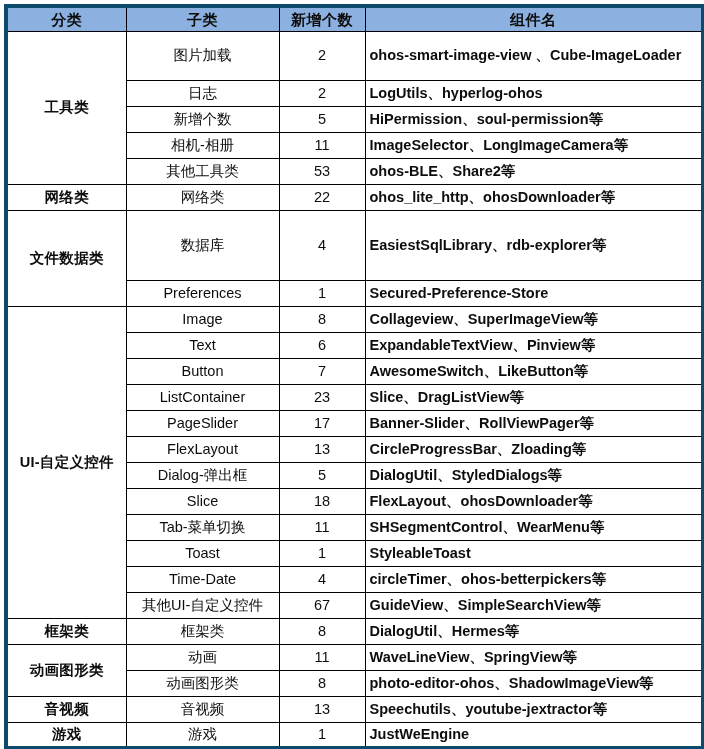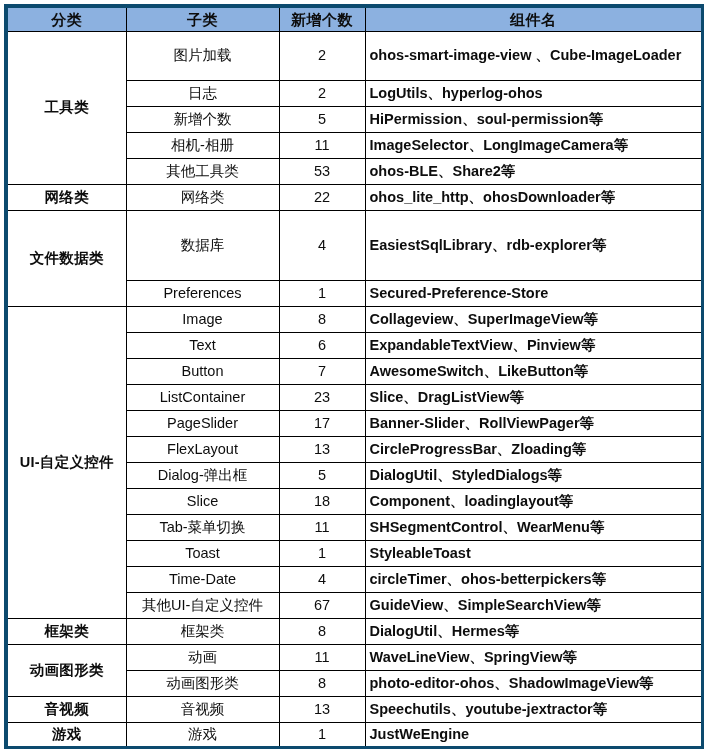--- a/index.html
+++ b/index.html
@@ -163,21 +163,21 @@
           <td class="comp">CircleProgressBar、Zloading等</td>
         </tr>
         <tr class="r-norm">
           <td class="sub">Dialog-弹出框</td>
           <td class="count">5</td>
           <td class="comp">DialogUtil、StyledDialogs等</td>
         </tr>
         <tr class="r-norm">
           <td class="sub">Slice</td>
           <td class="count">18</td>
-          <td class="comp">Component、loadinglayout等</td>
+          <td class="comp">FlexLayout、ohosDownloader等</td>
         </tr>
         <tr class="r-norm">
           <td class="sub">Tab-菜单切换</td>
           <td class="count">11</td>
           <td class="comp">SHSegmentControl、WearMenu等</td>
         </tr>
         <tr class="r-norm">
           <td class="sub">Toast</td>
           <td class="count">1</td>
           <td class="comp">StyleableToast</td>

